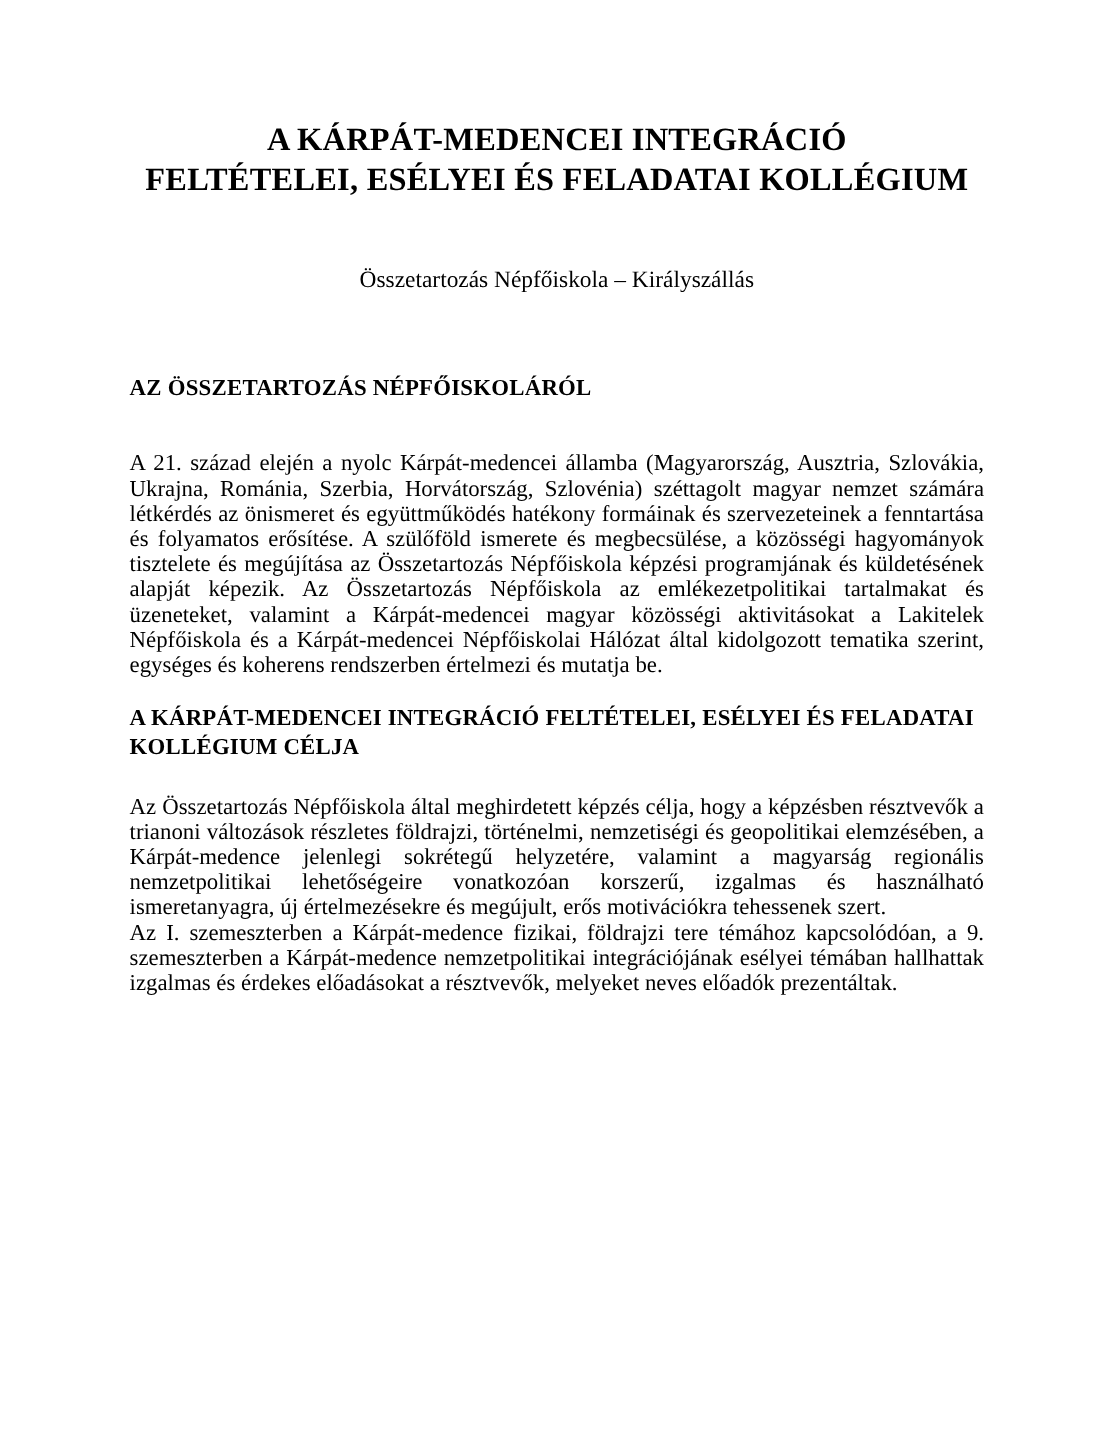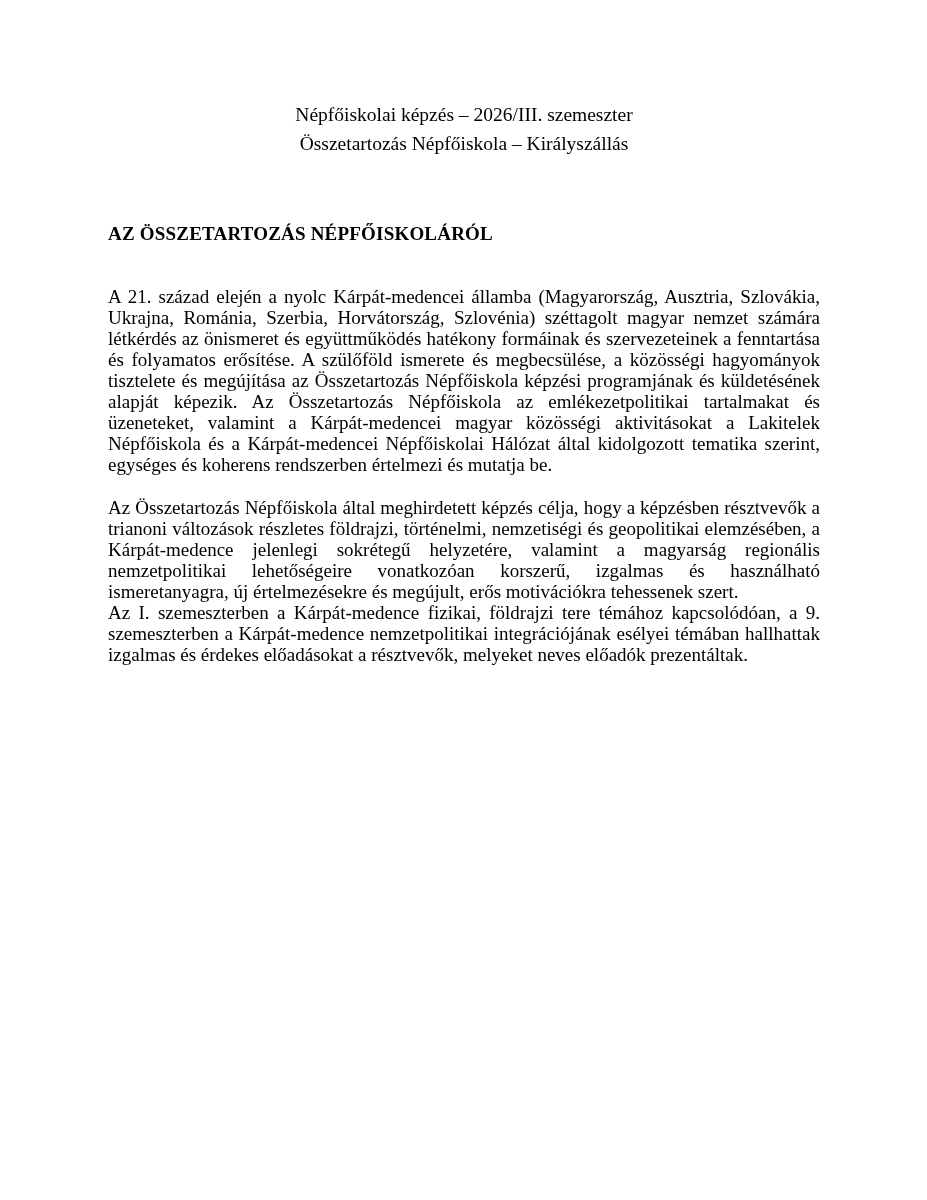--- a/index.html
+++ b/index.html
@@ -48,29 +48,34 @@
     font-size: 19px;
     line-height: 21px;
     text-align: justify;
   }
 </style>
 </head>
 <body>
 
 <div class="page">
 
+  <h1 class="doc-title">
+    <span>A KÁRPÁT-MEDENCEI INTEGRÁCIÓ</span><br>
+    <span>FELTÉTELEI, ESÉLYEI ÉS FELADATAI KOLLÉGIUM</span>
+  </h1>
 
   <div class="doc-subtitle">
-    <span>Népfőiskolai képzés – 2026/III. szemeszter</span><br>
+    <br>
     <span>Összetartozás Népfőiskola – Királyszállás</span>
   </div>
 
   <div>
     <h2 class="section-heading heading-1">AZ ÖSSZETARTOZÁS NÉPFŐISKOLÁRÓL</h2>
     <p class="body-para">A 21. század elején a nyolc Kárpát-medencei államba (Magyarország, Ausztria, Szlovákia, Ukrajna, Románia, Szerbia, Horvátország, Szlovénia) széttagolt magyar nemzet számára létkérdés az önismeret és együttműködés hatékony formáinak és szervezeteinek a fenntartása és folyamatos erősítése. A szülőföld ismerete és megbecsülése, a közösségi hagyományok tisztelete és megújítása az Összetartozás Népfőiskola képzési programjának és küldetésének alapját képezik. Az Összetartozás Népfőiskola az emlékezetpolitikai tartalmakat és üzeneteket, valamint a Kárpát-medencei magyar közösségi aktivitásokat a Lakitelek Népfőiskola és a Kárpát-medencei Népfőiskolai Hálózat által kidolgozott tematika szerint, egységes és koherens rendszerben értelmezi és mutatja be.</p>
   </div>
 
   <div style="margin-top: 22px;">
+    <h2 class="section-heading heading-2">A KÁRPÁT-MEDENCEI INTEGRÁCIÓ FELTÉTELEI, ESÉLYEI ÉS FELADATAI KOLLÉGIUM CÉLJA</h2>
     <p class="body-para">Az Összetartozás Népfőiskola által meghirdetett képzés célja, hogy a képzésben résztvevők a trianoni változások részletes földrajzi, történelmi, nemzetiségi és geopolitikai elemzésében, a Kárpát-medence jelenlegi sokrétegű helyzetére, valamint a magyarság regionális nemzetpolitikai lehetőségeire vonatkozóan korszerű, izgalmas és használható ismeretanyagra, új értelmezésekre és megújult, erős motivációkra tehessenek szert.</p>
     <p class="body-para">Az I. szemeszterben a Kárpát-medence fizikai, földrajzi tere témához kapcsolódóan, a 9. szemeszterben a Kárpát-medence nemzetpolitikai integrációjának esélyei témában hallhattak izgalmas és érdekes előadásokat a résztvevők, melyeket neves előadók prezentáltak.</p>
   </div>
 
 </div>
 
 </body></html>

